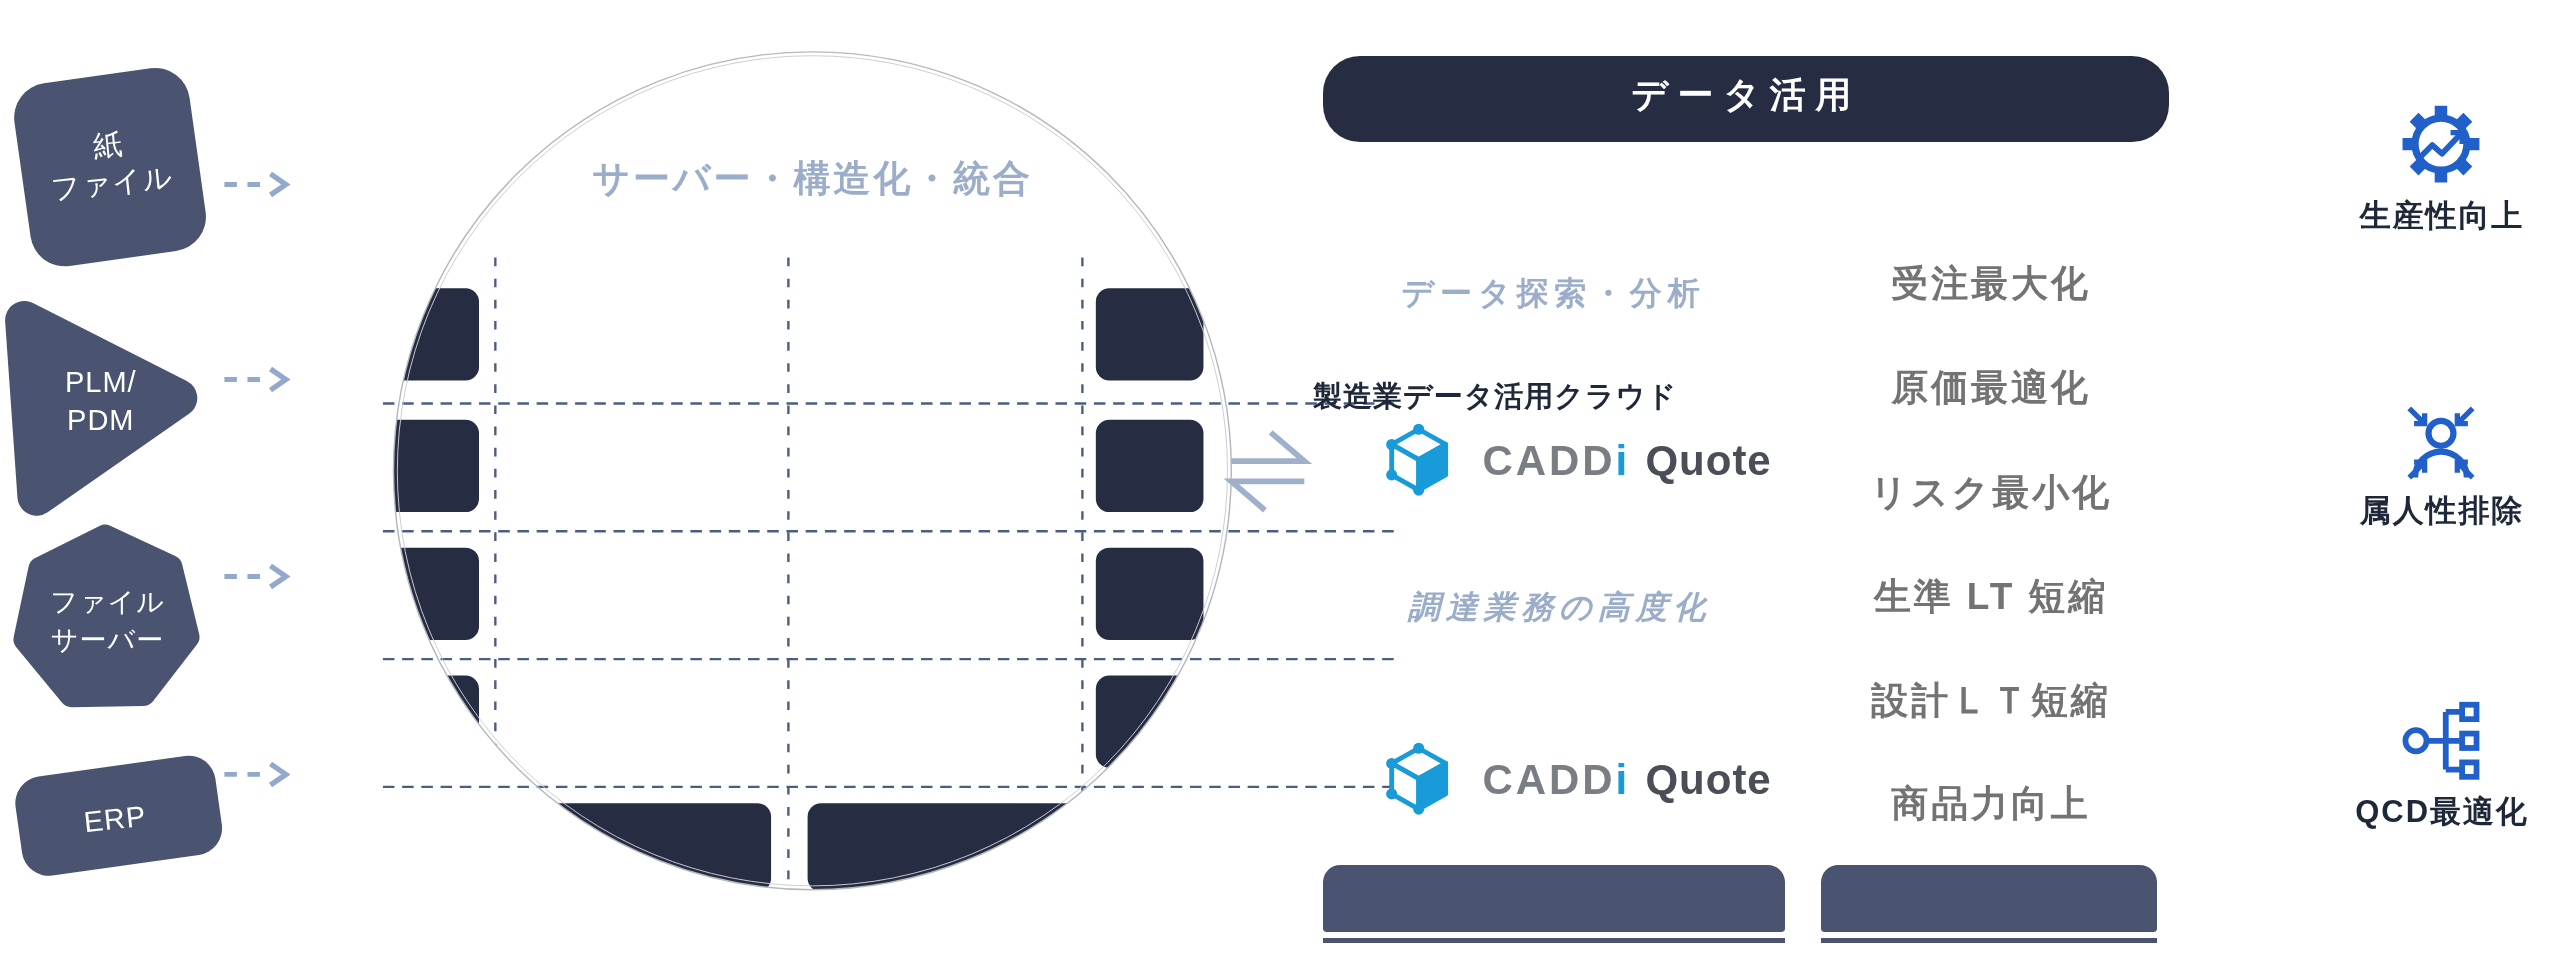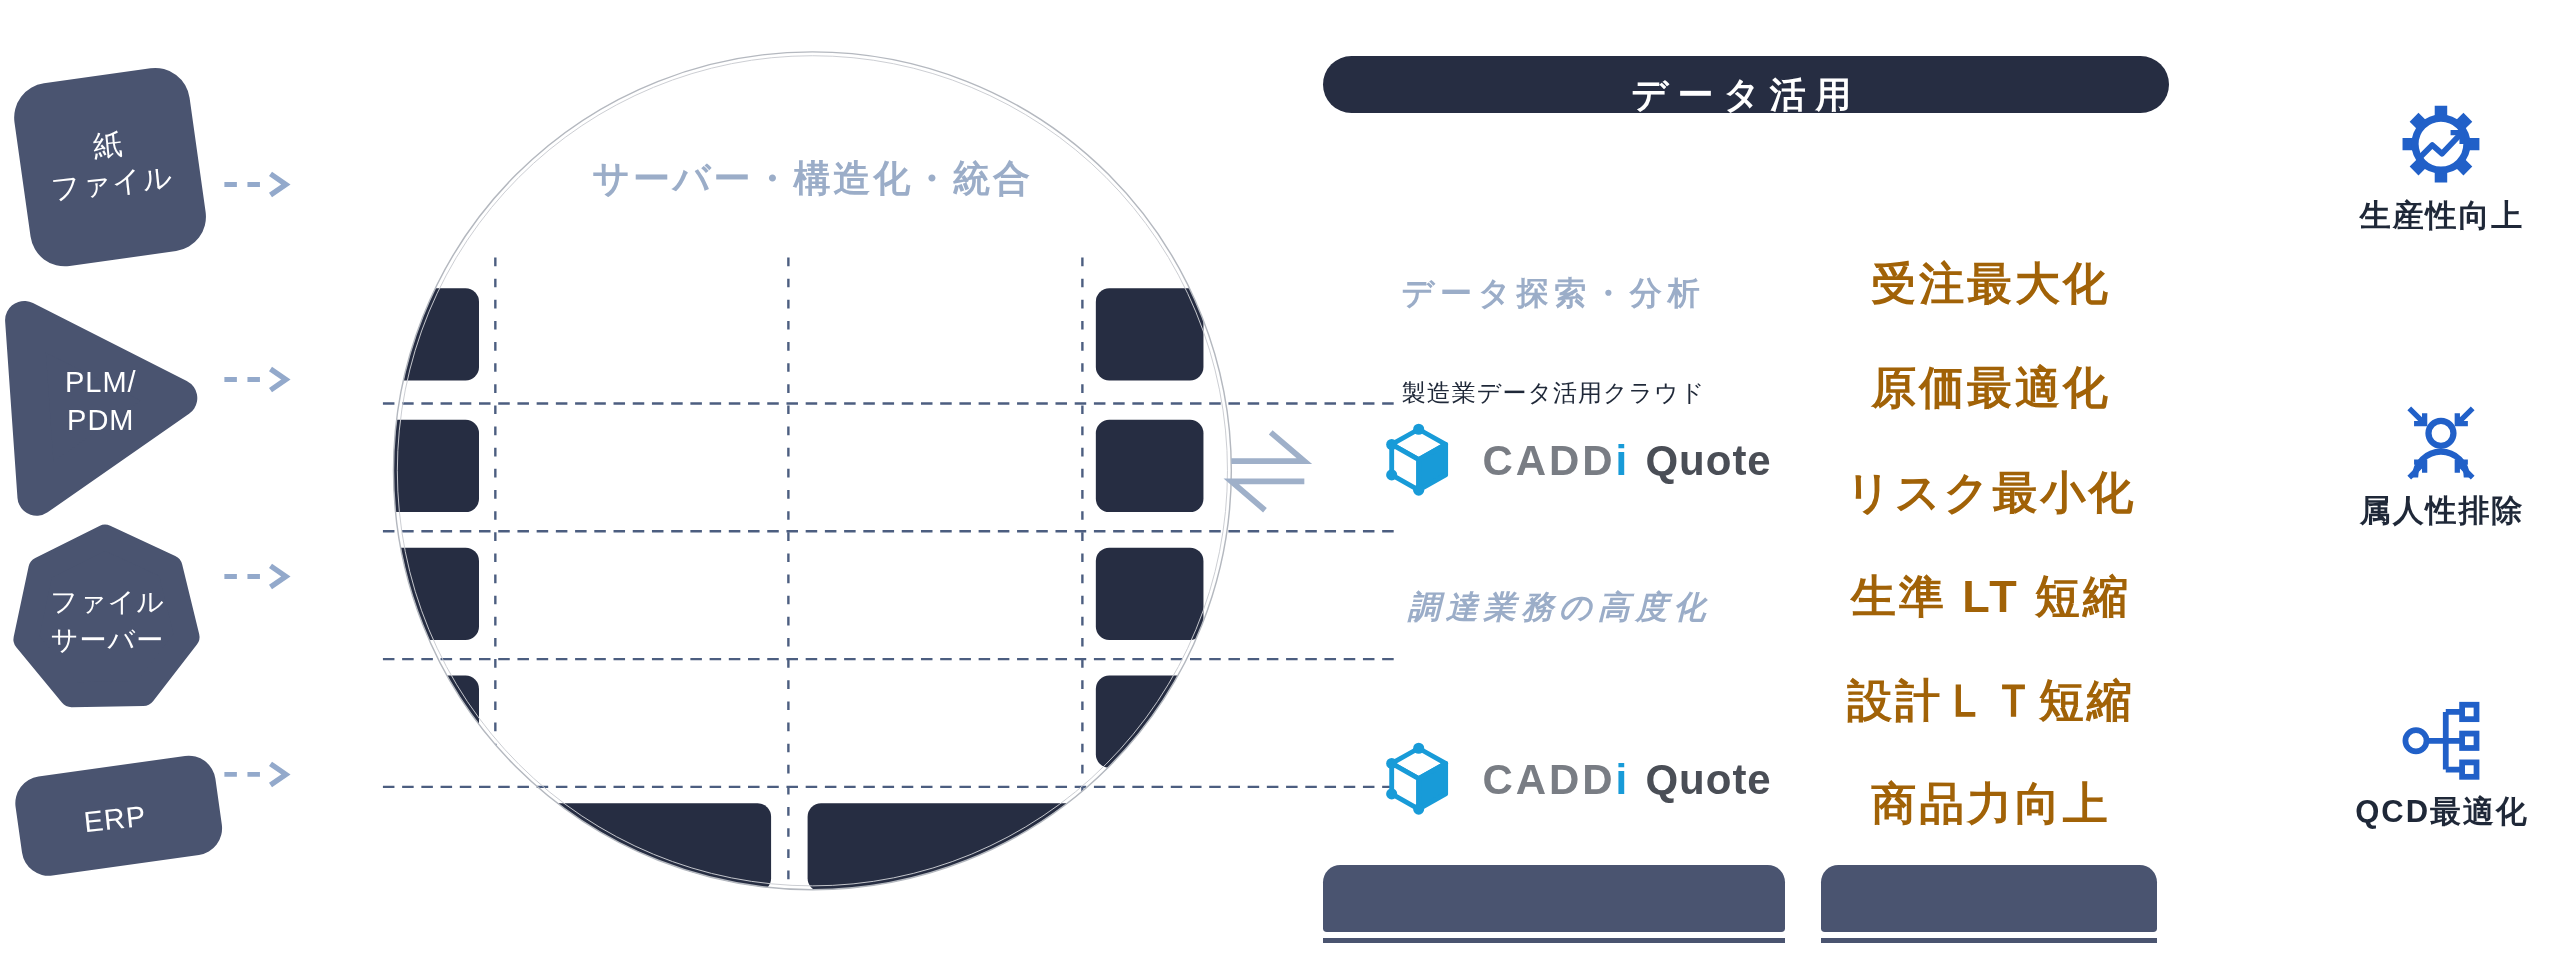--- a/index.html
+++ b/index.html
@@ -5,26 +5,26 @@
   html,body{margin:0;padding:0;background:#fff;}
   #canvas{position:relative;width:2576px;height:956px;background:#ffffff;overflow:hidden;
           font-family:"Liberation Sans","DejaVu Sans",sans-serif;}
   #bg-svg{position:absolute;left:0;top:0;}
   .abs{position:absolute;}
   .src-label{color:#ffffff;font-weight:500;text-align:center;line-height:38px;font-size:29px;letter-spacing:1px;}
   .hub-title{color:#9badc8;font-weight:700;font-size:37px;letter-spacing:2.9px;text-align:center;}
   .banner{background:#262d42;border-radius:37px;color:#ffffff;font-weight:700;font-size:36px;
           letter-spacing:9.6px;text-align:center;line-height:77px;}
   .category{color:#9badc8;font-weight:700;font-size:32px;letter-spacing:5.8px;text-align:center;}
-  .subtitle{color:#1f2838;font-weight:400;font-size:24px;letter-spacing:1px;text-align:center;}
+  .subtitle{color:#1f2838;font-weight:700;font-size:29px;letter-spacing:1px;}
   .logo-row{display:flex;align-items:center;}
   .brand{font-weight:700;font-size:42px;color:#797d84;letter-spacing:2.9px;margin-left:13.5px;}
   .brand .i{color:#189bd8;}
   .prodname{font-weight:700;font-size:42px;color:#4a4e56;margin-left:15.4px;letter-spacing:1px;}
-  .outcome{color:#a16207;font-weight:700;font-size:45px;letter-spacing:2.9px;text-align:center;line-height:46px;}
+  .outcome{color:#737373;font-weight:700;font-size:37px;letter-spacing:2.9px;text-align:center;line-height:46px;}
   .benefit-label{color:#1f2838;font-weight:700;font-size:31px;letter-spacing:1.9px;text-align:center;line-height:33px;}
   .slate-card{background:#4a5470;border-radius:17.3px 17.3px 3.8px 3.8px;}
   .slate-bar{background:#4a5470;}
 </style>
 </head>
 <body>
 
 <div id="canvas">
 
   <svg id="bg-svg" width="2576" height="956" viewBox="0 0 2680 995">
@@ -151,21 +151,21 @@
   <div class="abs src-label" style="left:11.5px;top:583px;width:192px;font-size:27px;">
     <span style="display:block">ファイル</span>
     <span style="display:block">サーバー</span>
   </div>
   <div class="abs src-label" style="left:19px;top:800px;width:192px;transform:rotate(-6deg);">
     <span style="display:block">ERP</span>
   </div>
 
   <div class="abs hub-title" style="left:524px;top:154px;width:577px;">サーバー・構造化・統合</div>
 
-  <div class="abs banner" style="left:1323px;top:56px;width:846px;height:57px;">データ活用</div>
+  <div class="abs banner" style="left:1323px;top:56px;width:846px;height:86px;">データ活用</div>
 
   <div class="abs category" style="left:1313px;top:272px;width:481px;">データ探索・分析</div>
   <div class="abs subtitle" style="left:1313px;top:377px;width:481px;">製造業データ活用クラウド</div>
   <div class="abs logo-row" style="left:1469px;top:424px;height:73px;">
     <span class="brand"><span>CADD</span><span class="i">i</span></span>
     <span class="prodname">Quote</span>
   </div>
 
   <div class="abs category" style="left:1319px;top:586px;width:481px;font-style:italic;">調達業務の高度化</div>
   <div class="abs logo-row" style="left:1469px;top:743px;height:73px;">

